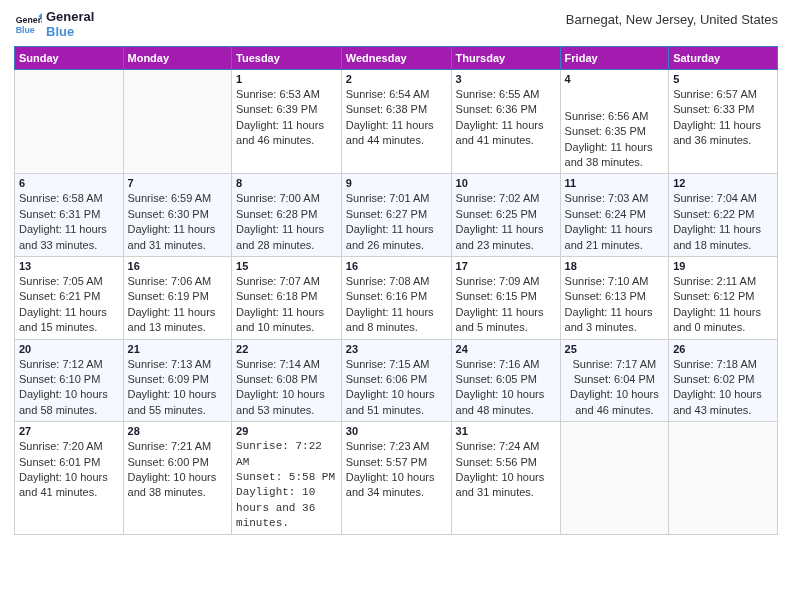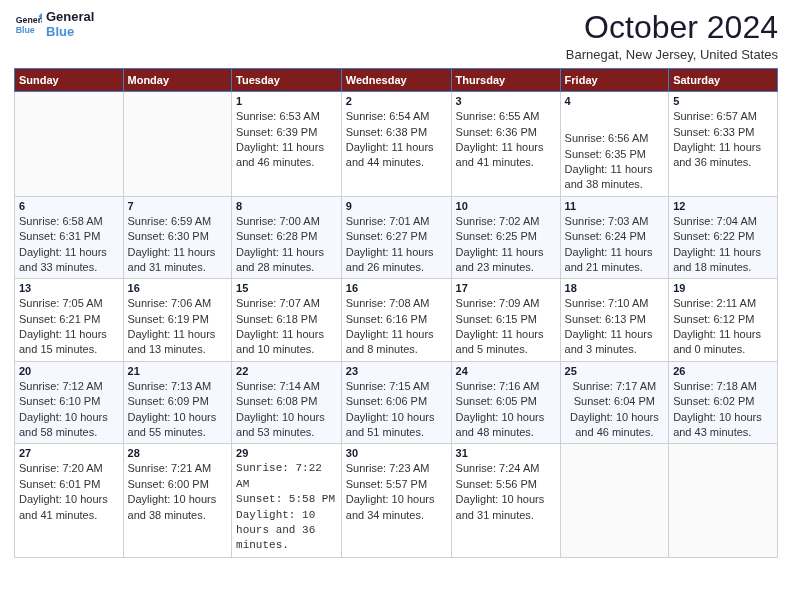--- a/index.html
+++ b/index.html
@@ -44,21 +44,21 @@
       font-size: 13px;
       color: #333;
       margin-top: 2px;
     }
     .calendar {
       width: 100%;
       border-collapse: collapse;
       font-size: 10px;
     }
     .calendar th {
-      background: #7f1d1d;
+      background: #a21caf;
       color: #fff;
       font-size: 11px;
       font-weight: bold;
       padding: 5px 4px;
       text-align: left;
       border: 1px solid #3a7bc8;
     }
     .calendar td {
       vertical-align: top;
       border: 1px solid #d0d0d0;
@@ -105,21 +105,20 @@
         <text x="2" y="14" font-size="10" font-weight="bold" fill="#1a1a2e" font-family="Arial">General</text>
         <text x="2" y="25" font-size="10" font-weight="bold" fill="#4a90d9" font-family="Arial">Blue</text>
         <polygon points="28,6 32,2 32,10" fill="#4a90d9"></polygon>
       </svg>
       <div style="display:flex;flex-direction:column;line-height:1.15;">
         <span style="font-size:13px;font-weight:bold;color:#1a1a2e;">General</span>
         <span style="font-size:13px;font-weight:bold;color:#4a90d9;">Blue</span>
       </div>
     </div>
     <div class="title-block">
-      <div class="month-title">October 2024</div>
       <div class="location-title">Barnegat, New Jersey, United States</div>
     </div>
   </div>
 
   <table class="calendar">
     <thead>
       <tr>
         <th>Sunday</th>
         <th>Monday</th>
         <th>Tuesday</th>

